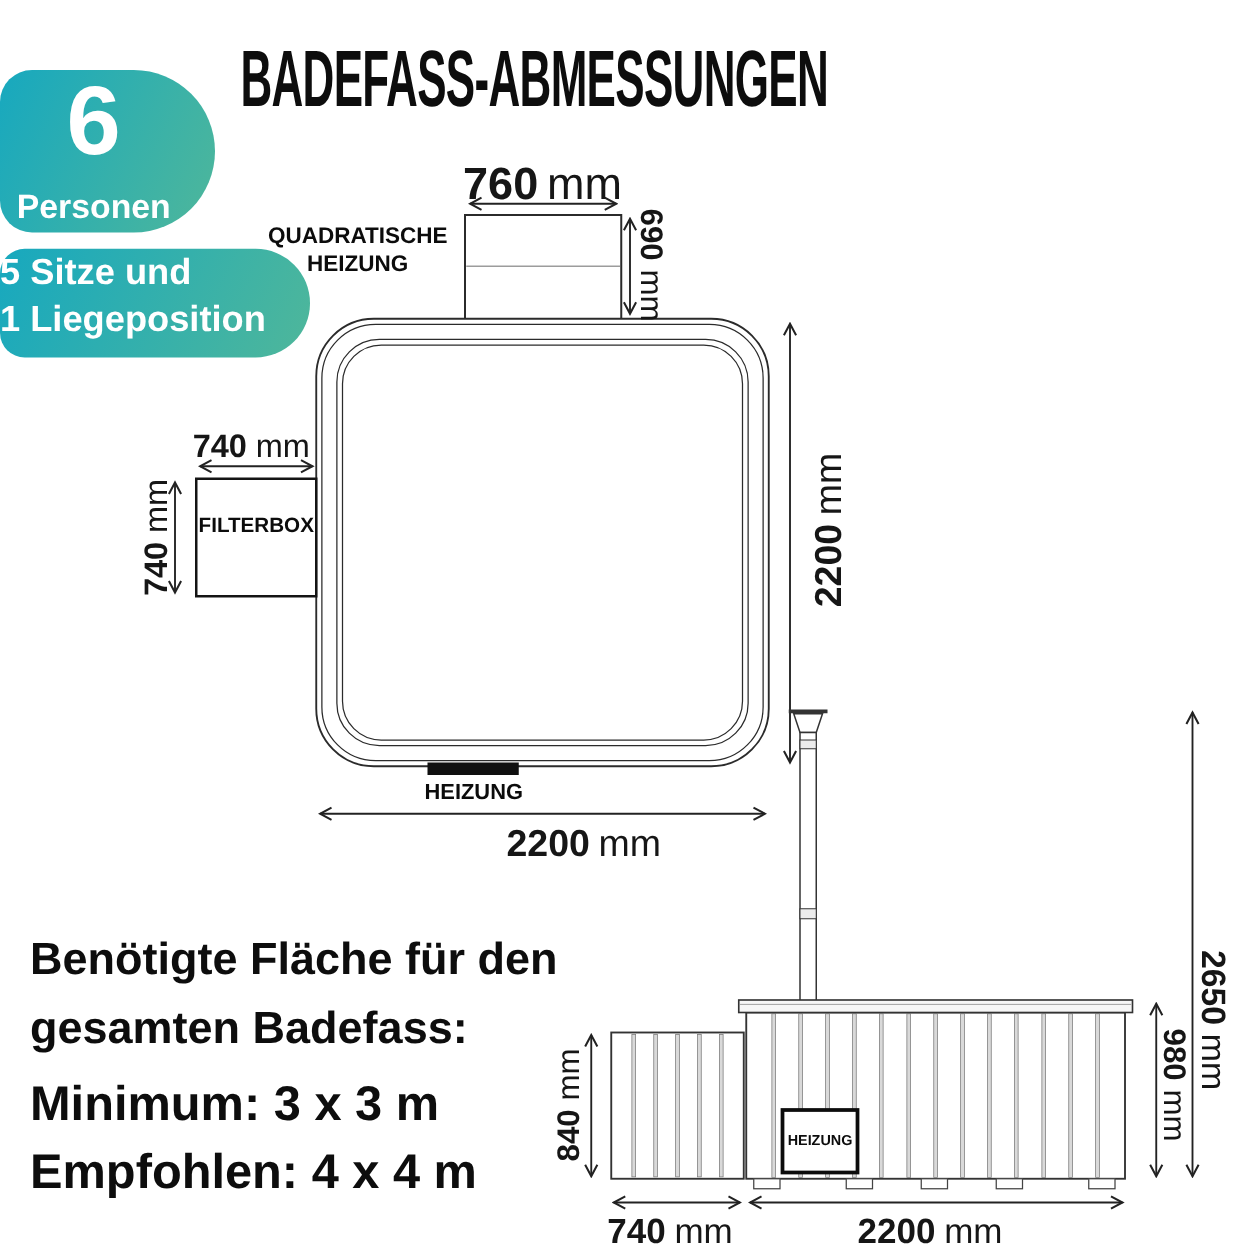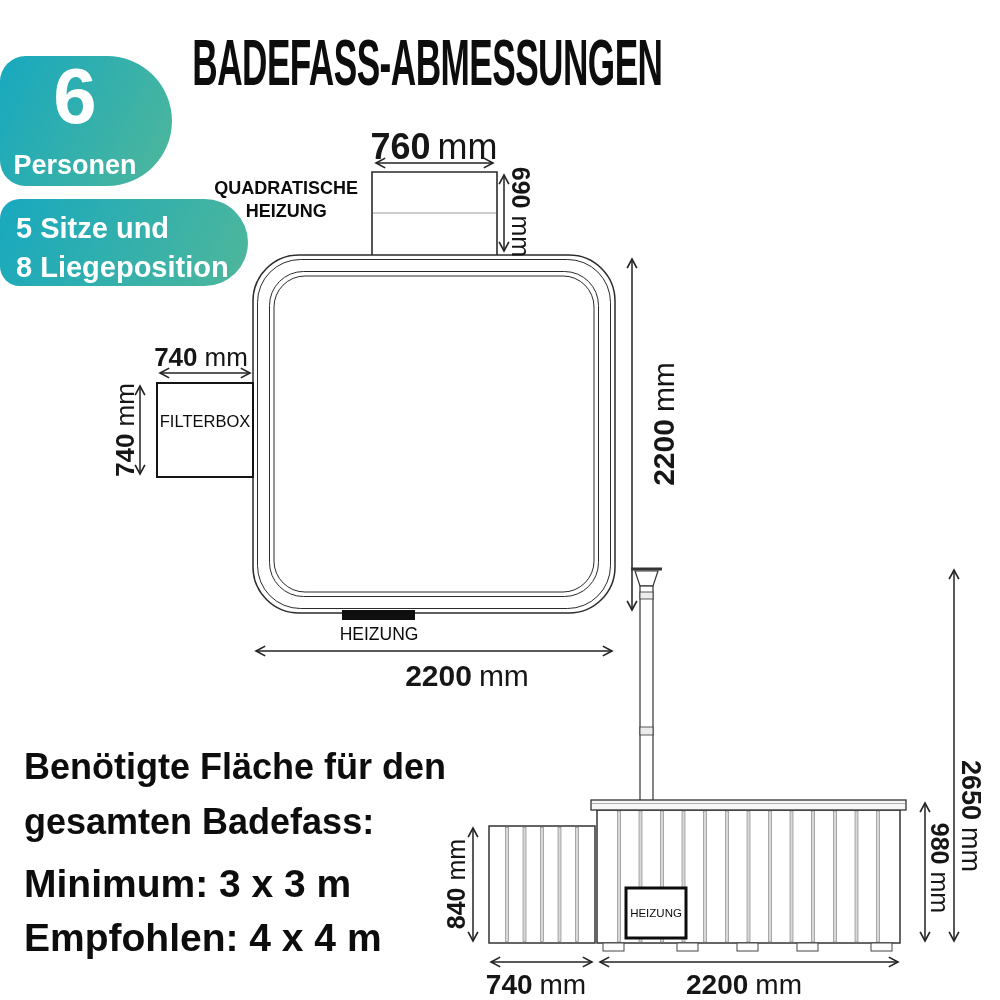--- a/index.html
+++ b/index.html
@@ -15,27 +15,27 @@
               transform:scaleX(.55);transform-origin:center;white-space:nowrap;letter-spacing:-1px}
 
   .badge{position:absolute;left:0;color:#fff;
          background:linear-gradient(115deg,#1AA9BD 5%,#4CB69C 95%)}
   #badge-persons{top:56px;width:172px;height:130px;border-radius:26px 66px 66px 26px;
                  display:flex;flex-direction:column;align-items:center;justify-content:center;
                  padding-right:22px;box-sizing:border-box;text-align:center}
   #badge-persons .num{font-size:78px;font-weight:700;line-height:.92}
   #badge-persons .plabel{font-size:27px;font-weight:700;margin-top:18px}
   #badge-seats{top:199px;width:248px;height:87px;border-radius:20px 44px 44px 20px;
-               display:flex;flex-direction:column;justify-content:flex-end;
-               padding-left:16px;box-sizing:border-box;font-size:29px;font-weight:700;line-height:1.32}
+               display:flex;flex-direction:column;justify-content:flex-start;
+               box-sizing:border-box;font-size:29px;font-weight:700;line-height:1.32}
 
   .dimlab{white-space:nowrap;font-size:36px;color:#161616}
   .dimlab .v{font-weight:700}
   .dimlab .u{font-weight:400;margin-left:7px}
-  .lbl{font-weight:400;color:#0c0c0c;white-space:nowrap}
+  .lbl{font-weight:700;color:#0c0c0c;white-space:nowrap}
 
   .steps-lbl{right:642px;top:177px;text-align:center;font-size:18px;font-weight:700;
              line-height:1.28;color:#0c0c0c}
 
   .footer{left:24px;font-weight:700;color:#0d0d0d;white-space:nowrap}
   .f1{top:746px;font-size:36px}
   .f2{top:801px;font-size:36px}
   .f3{top:862px;font-size:39px}
   .f4{top:916px;font-size:39px}
 
@@ -130,21 +130,21 @@
   <div class="abs title">
     <span>BADEFASS-ABMESSUNGEN</span>
   </div>
 
   <div class="badge" id="badge-persons">
     <div class="num">6</div>
     <div class="plabel">Personen</div>
   </div>
   <div class="badge" id="badge-seats">
     <div>5 Sitze und</div>
-    <div>8 Liegeposition</div>
+    <div>1 Liegeposition</div>
   </div>
 
   <div class="abs steps-lbl">
     <div>QUADRATISCHE</div>
     <div>HEIZUNG</div>
   </div>
 
   <div class="abs dimlab center" style="left:434px;top:147px">
     <span class="v">760</span><span class="u">mm</span>
   </div>

